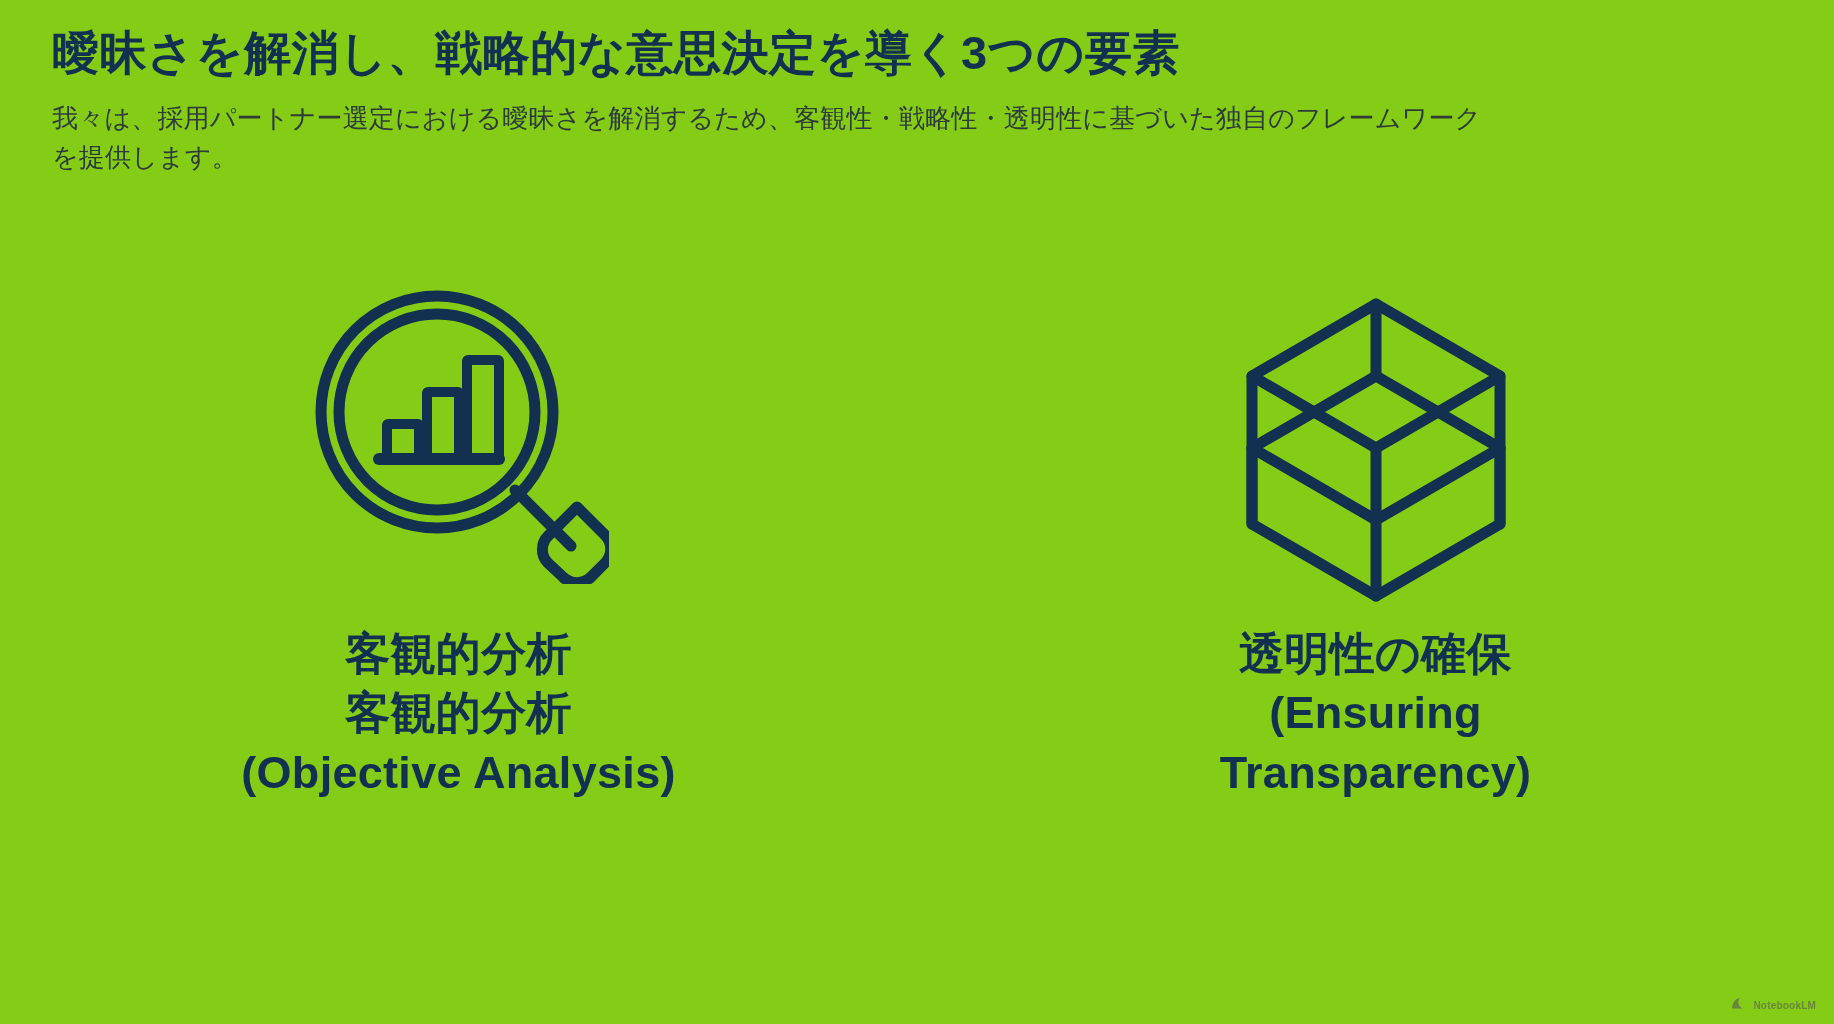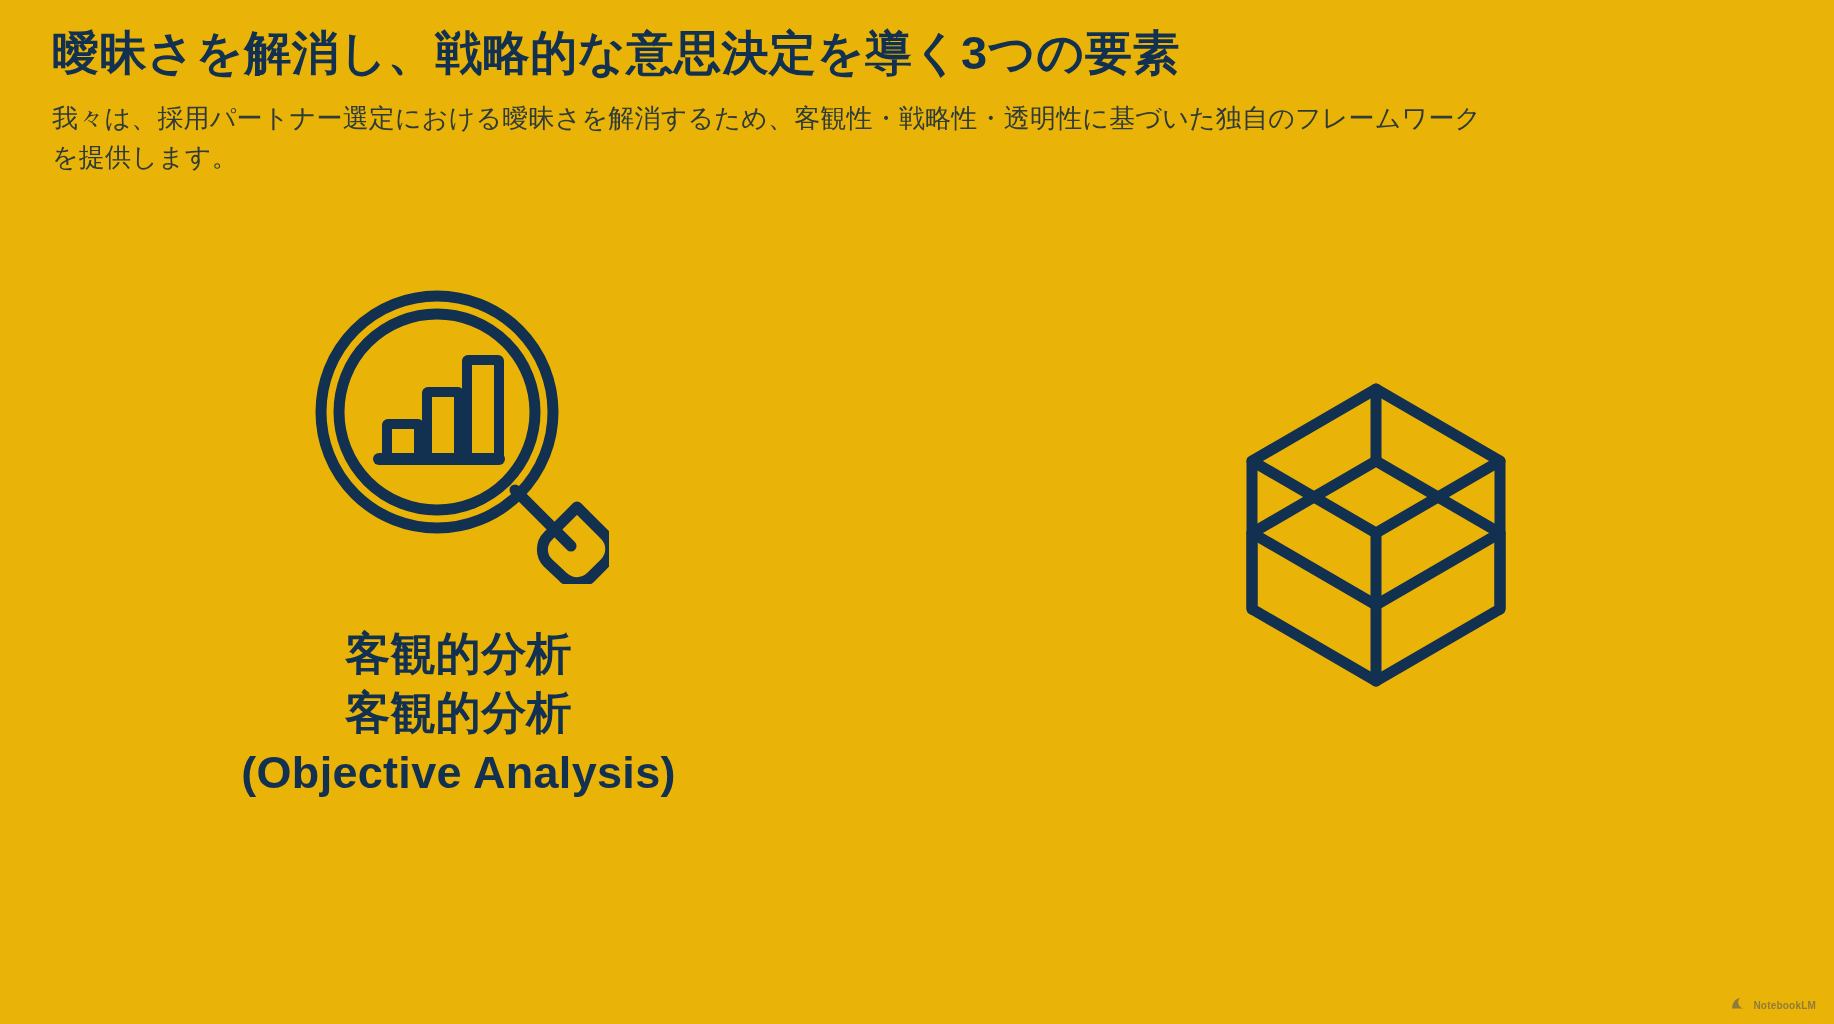--- a/index.html
+++ b/index.html
@@ -12,21 +12,21 @@
     background: #f7f4ec;
     font-family: "Liberation Sans", "DejaVu Sans", sans-serif;
     overflow: hidden;
     position: relative;
   }
 
   .slide {
     position: relative;
     width: 1834px;
     height: 1024px;
-    background: #eab308;
+    background: #84cc16;
     box-sizing: border-box;
   }
 
   .header {
     position: absolute;
     left: 52px;
     top: 24px;
     width: 1740px;
   }
 
@@ -50,21 +50,21 @@
     letter-spacing: 0.2px;
   }
 
   .columns {
     position: absolute;
     left: 0;
     top: 268px;
     width: 1834px;
     display: flex;
     flex-direction: row;
-    align-items: center;
+    align-items: flex-end;
     justify-content: space-around;
   }
 
   .column {
     width: 560px;
     display: flex;
     flex-direction: column;
     align-items: center;
   }
 
@@ -155,20 +155,23 @@
           <path d="M150 14 L150 86" stroke="#12304f" stroke-width="11" stroke-linecap="round"></path>
           <path d="M26 86 L150 158" stroke="#12304f" stroke-width="11" stroke-linecap="round"></path>
           <path d="M274 86 L150 158" stroke="#12304f" stroke-width="11" stroke-linecap="round"></path>
 
           <path d="M150 86 L274 158 L150 230 L26 158 Z" stroke="#12304f" stroke-width="11" fill="none" stroke-linejoin="round"></path>
           <path d="M150 158 L150 306" stroke="#12304f" stroke-width="11" stroke-linecap="round"></path>
           <path d="M26 158 L26 234" stroke="#12304f" stroke-width="11" stroke-linecap="round"></path>
           <path d="M274 158 L274 234" stroke="#12304f" stroke-width="11" stroke-linecap="round"></path>
         </svg>
       </div>
+      <div class="card-label">透明性の確保
+(Ensuring
+Transparency)</div>
     </div>
 
   </div>
 
   <div class="watermark">
     <span>
       <svg width="17" height="17" viewBox="0 0 24 24" fill="none" xmlns="http://www.w3.org/2000/svg" aria-hidden="true">
         <path d="M3 19 C3 11 8 5 14 4 C11 8 11 12 13 15 C15 18 18 19 21 19 Z" fill="#5a5a57"></path>
       </svg>
     </span>

